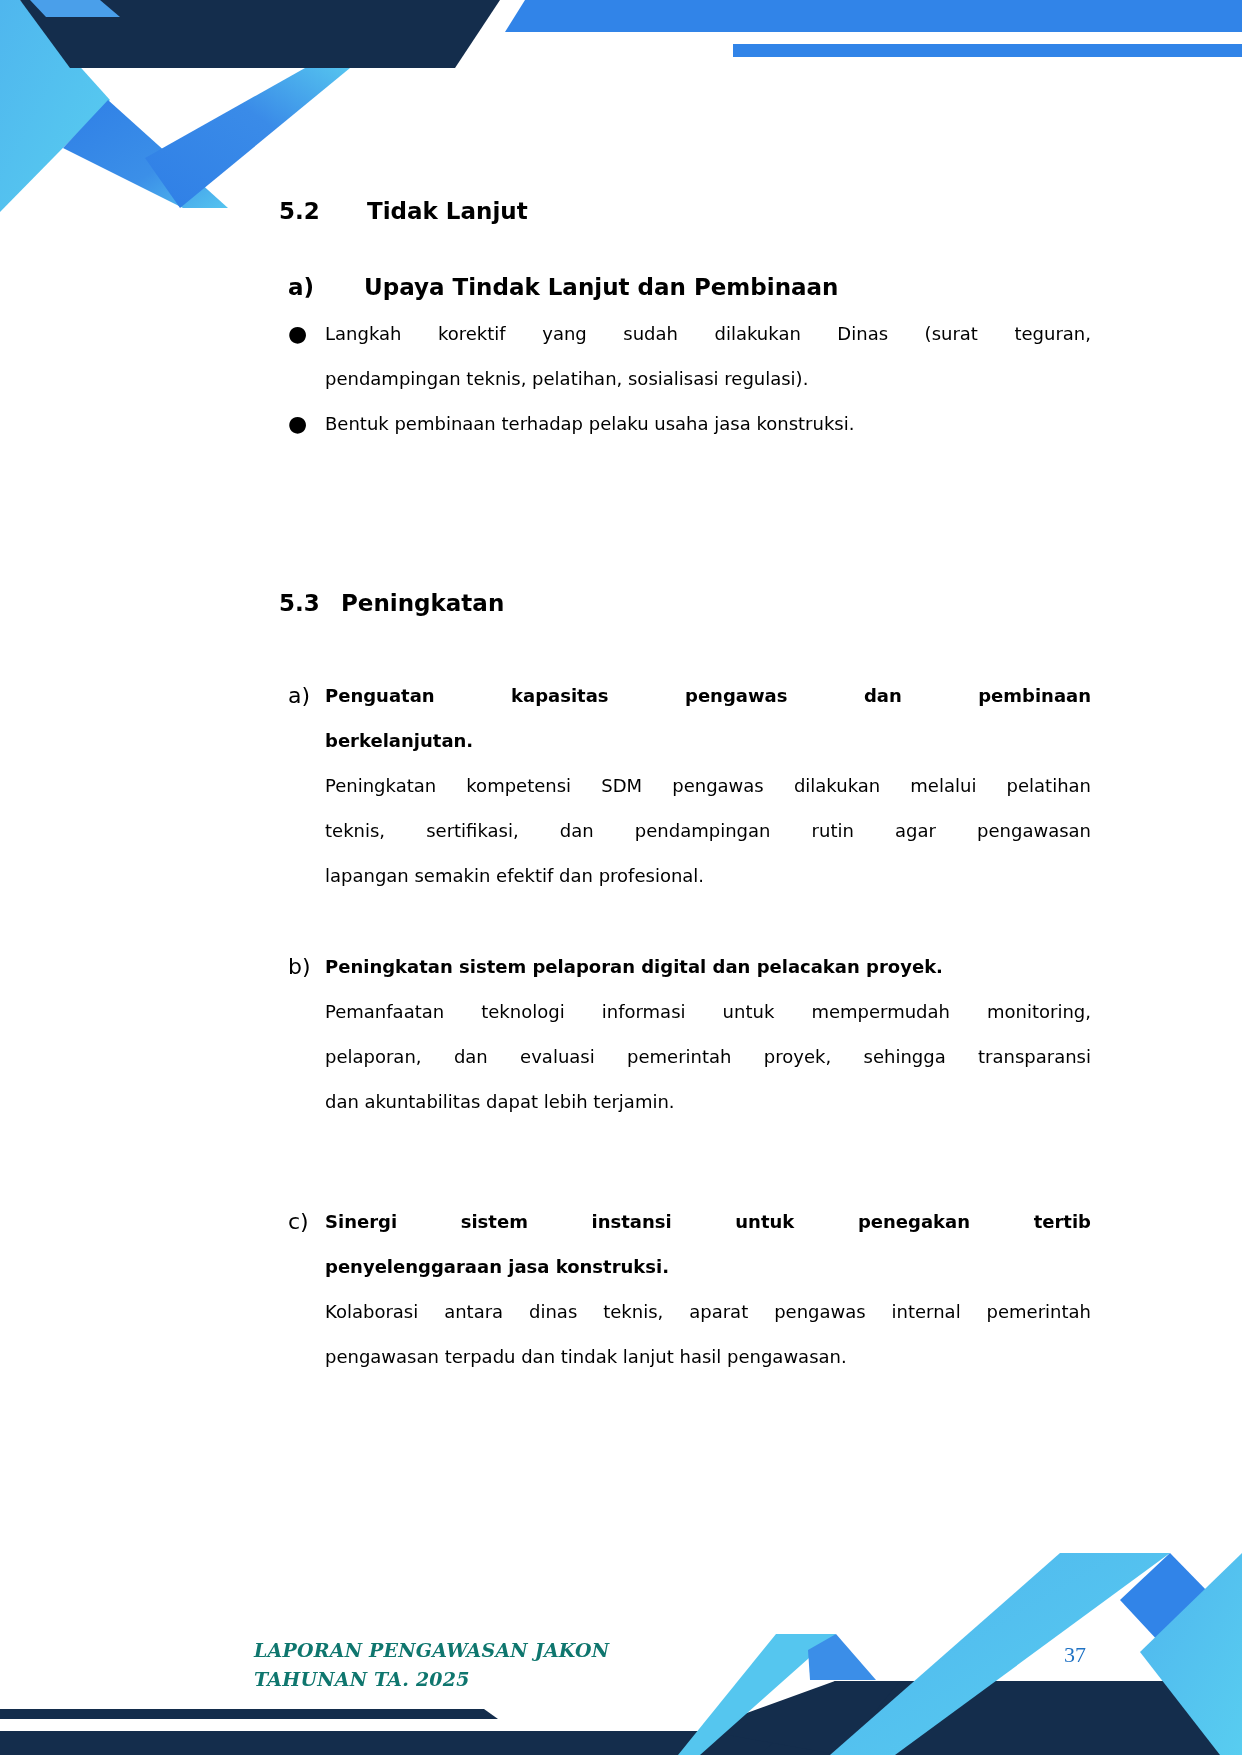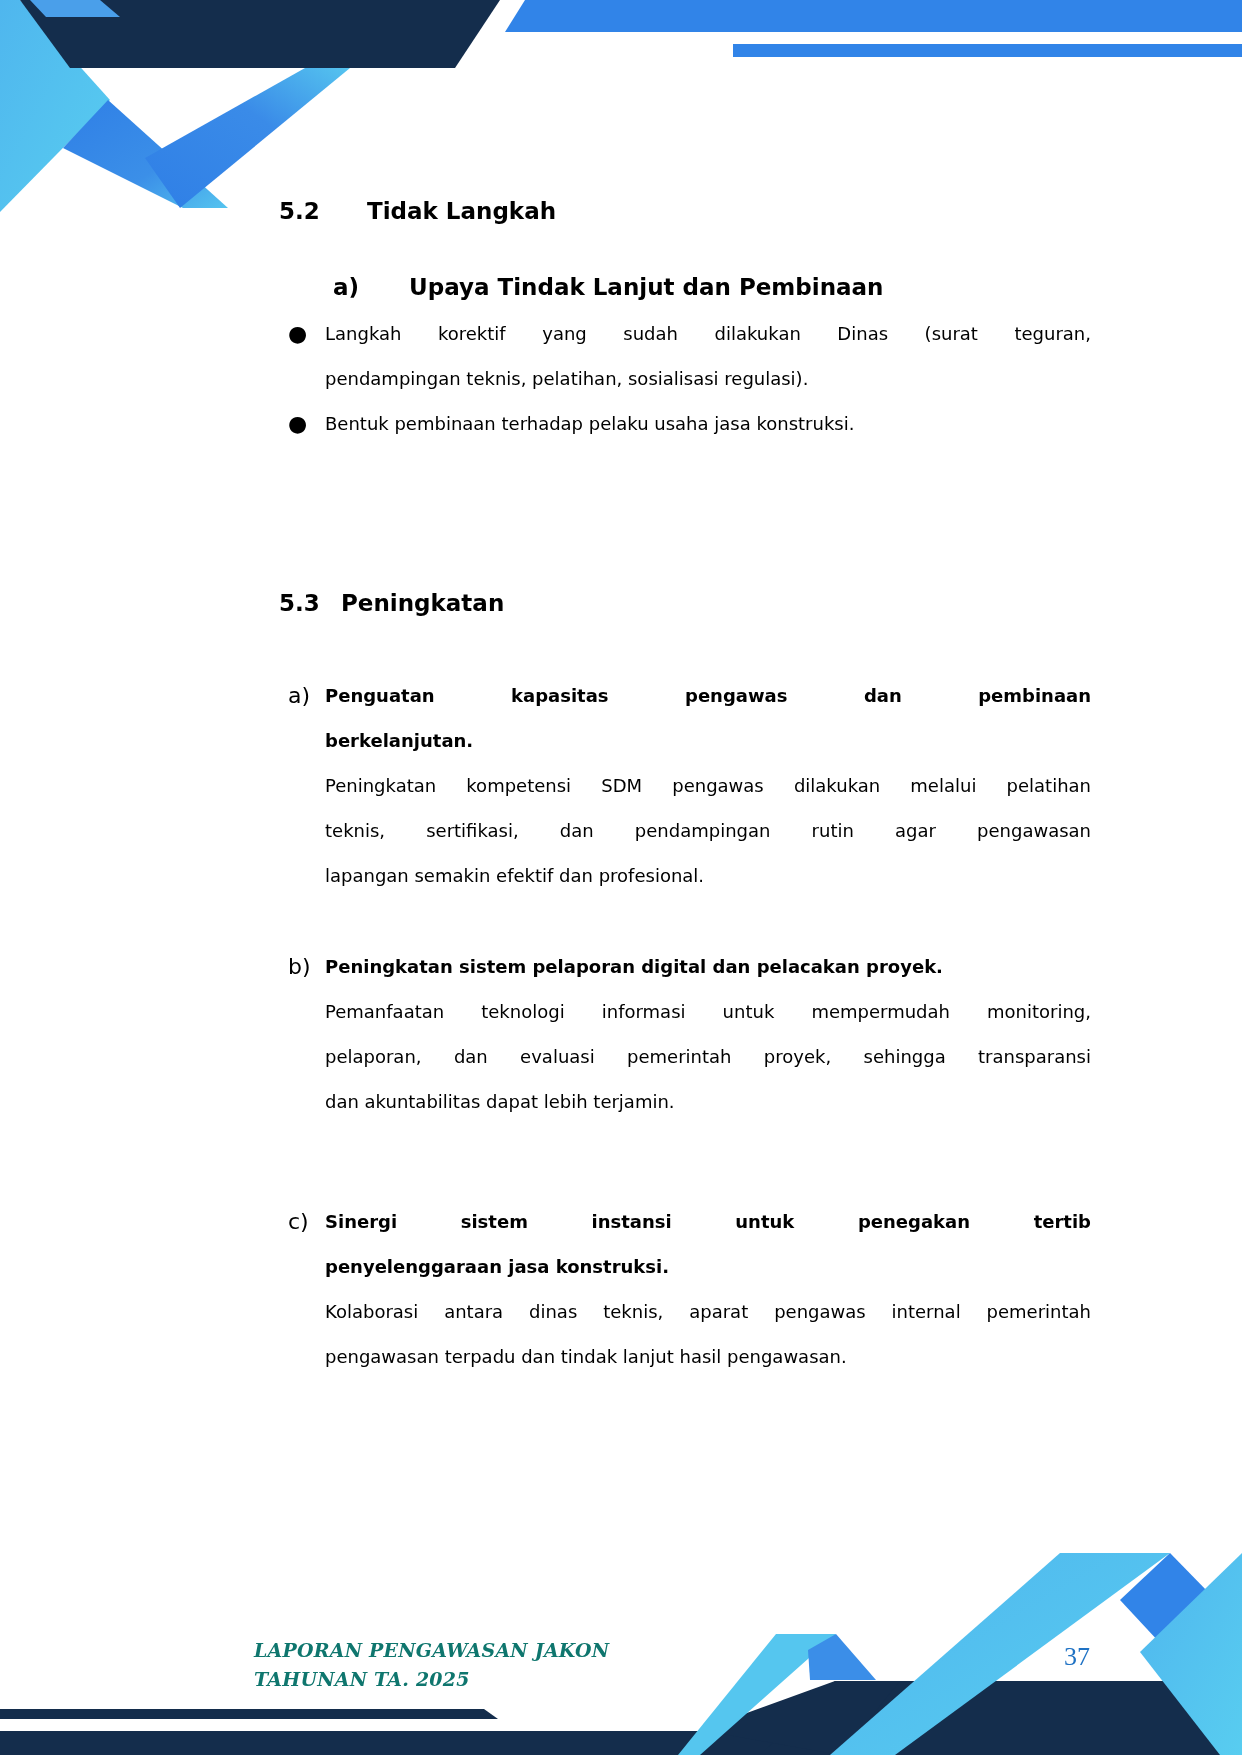--- a/index.html
+++ b/index.html
@@ -11,21 +11,21 @@
   .h2 .num { display: inline-block; }
   .h3 { position: absolute; font-weight: bold; font-size: 23px; line-height: 30px; white-space: nowrap; }
   .para { position: absolute; font-size: 18px; line-height: 45px; text-align: justify; }
   .para .line { display: block; text-align: justify; text-align-last: justify; height: 45px; white-space: nowrap; }
   .para .line.last { text-align-last: left; }
   .marker { position: absolute; font-size: 22px; line-height: 45px; }
   .b { font-weight: bold; }
   .footer-title { position: absolute; left: 254px; top: 1636px; font-family: "DejaVu Serif", serif;
     font-style: italic; font-weight: bold; font-size: 19px; line-height: 29px; color: #0f766e; letter-spacing: 0.2px; }
   .page-num { position: absolute; left: 1064px; top: 1642px; font-family: "Liberation Serif", serif;
-    font-size: 26px; color: #1f72c4; }
+    font-size: 22px; color: #1f72c4; }
 </style>
 </head>
 <body>
 
 <svg class="deco" viewBox="0 0 1242 1755" xmlns="http://www.w3.org/2000/svg">
   <defs>
     <linearGradient id="gLight" x1="0" y1="0" x2="1" y2="1">
       <stop offset="0" stop-color="#4fb6ee"></stop>
       <stop offset="1" stop-color="#58cdf0"></stop>
     </linearGradient>
@@ -73,24 +73,24 @@
     <polygon points="1060,1553 1170,1553 895,1755 830,1755" fill="url(#gLight)"></polygon>
     <polygon points="1170,1553 1210,1594 1160,1643 1120,1600" fill="#3184e8"></polygon>
 
     <polygon points="1242,1553 1242,1755 1220,1755 1140,1652" fill="url(#gLight)"></polygon>
   </g>
 </svg>
 
 <div class="content">
 
   <div class="h2" style="left:279px; top:196px;">
-    <span class="num" style="width:88px;">5.2</span><span>Tidak Langkah</span>
+    <span class="num" style="width:88px;">5.2</span><span>Tidak Lanjut</span>
   </div>
 
-  <div class="h3" style="left:288px; top:272px;margin-left:45px;">
+  <div class="h3" style="left:288px; top:272px;">
     <span style="display:inline-block; width:76px;">a)</span><span>Upaya Tindak Lanjut dan Pembinaan</span>
   </div>
 
   <div class="marker" style="left:288px; top:311px;">●</div>
   <div class="para" style="left:325px; top:311px; width:766px;">
     <span class="line">Langkah korektif yang sudah dilakukan Dinas (surat teguran,</span>
     <span class="line last">pendampingan teknis, pelatihan, sosialisasi regulasi).</span>
   </div>
 
   <div class="marker" style="left:288px; top:401px;">●</div>

